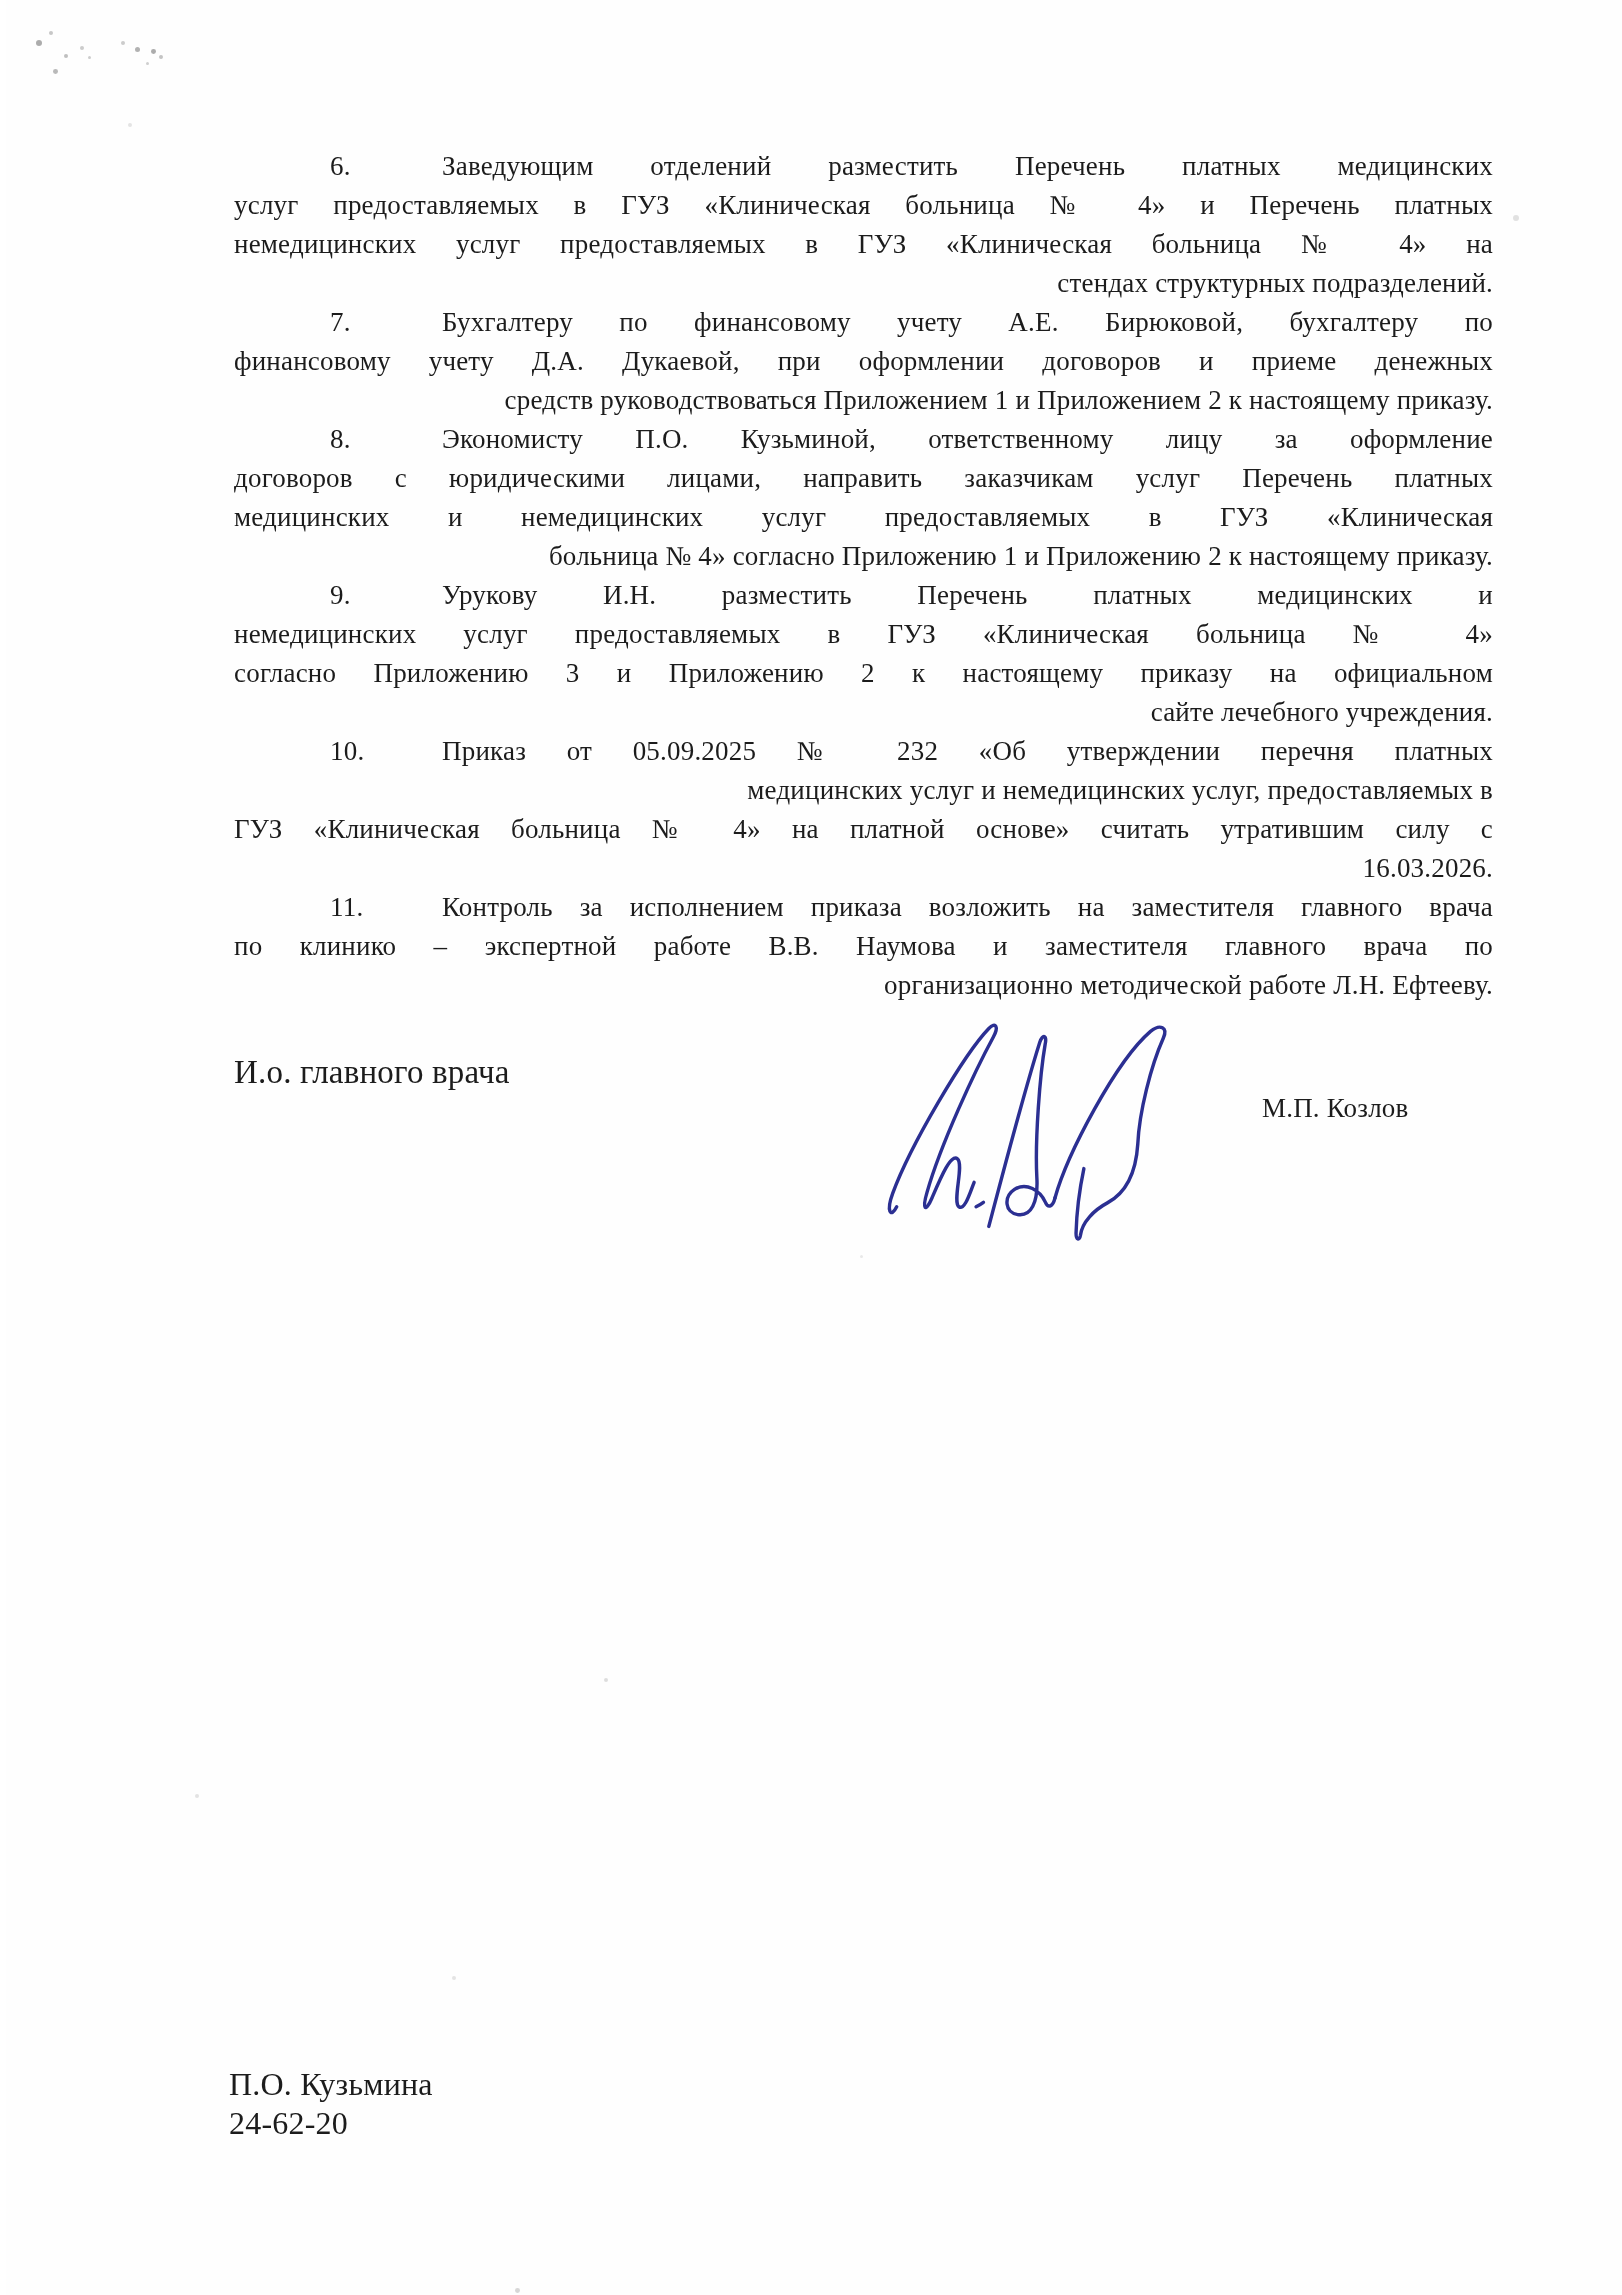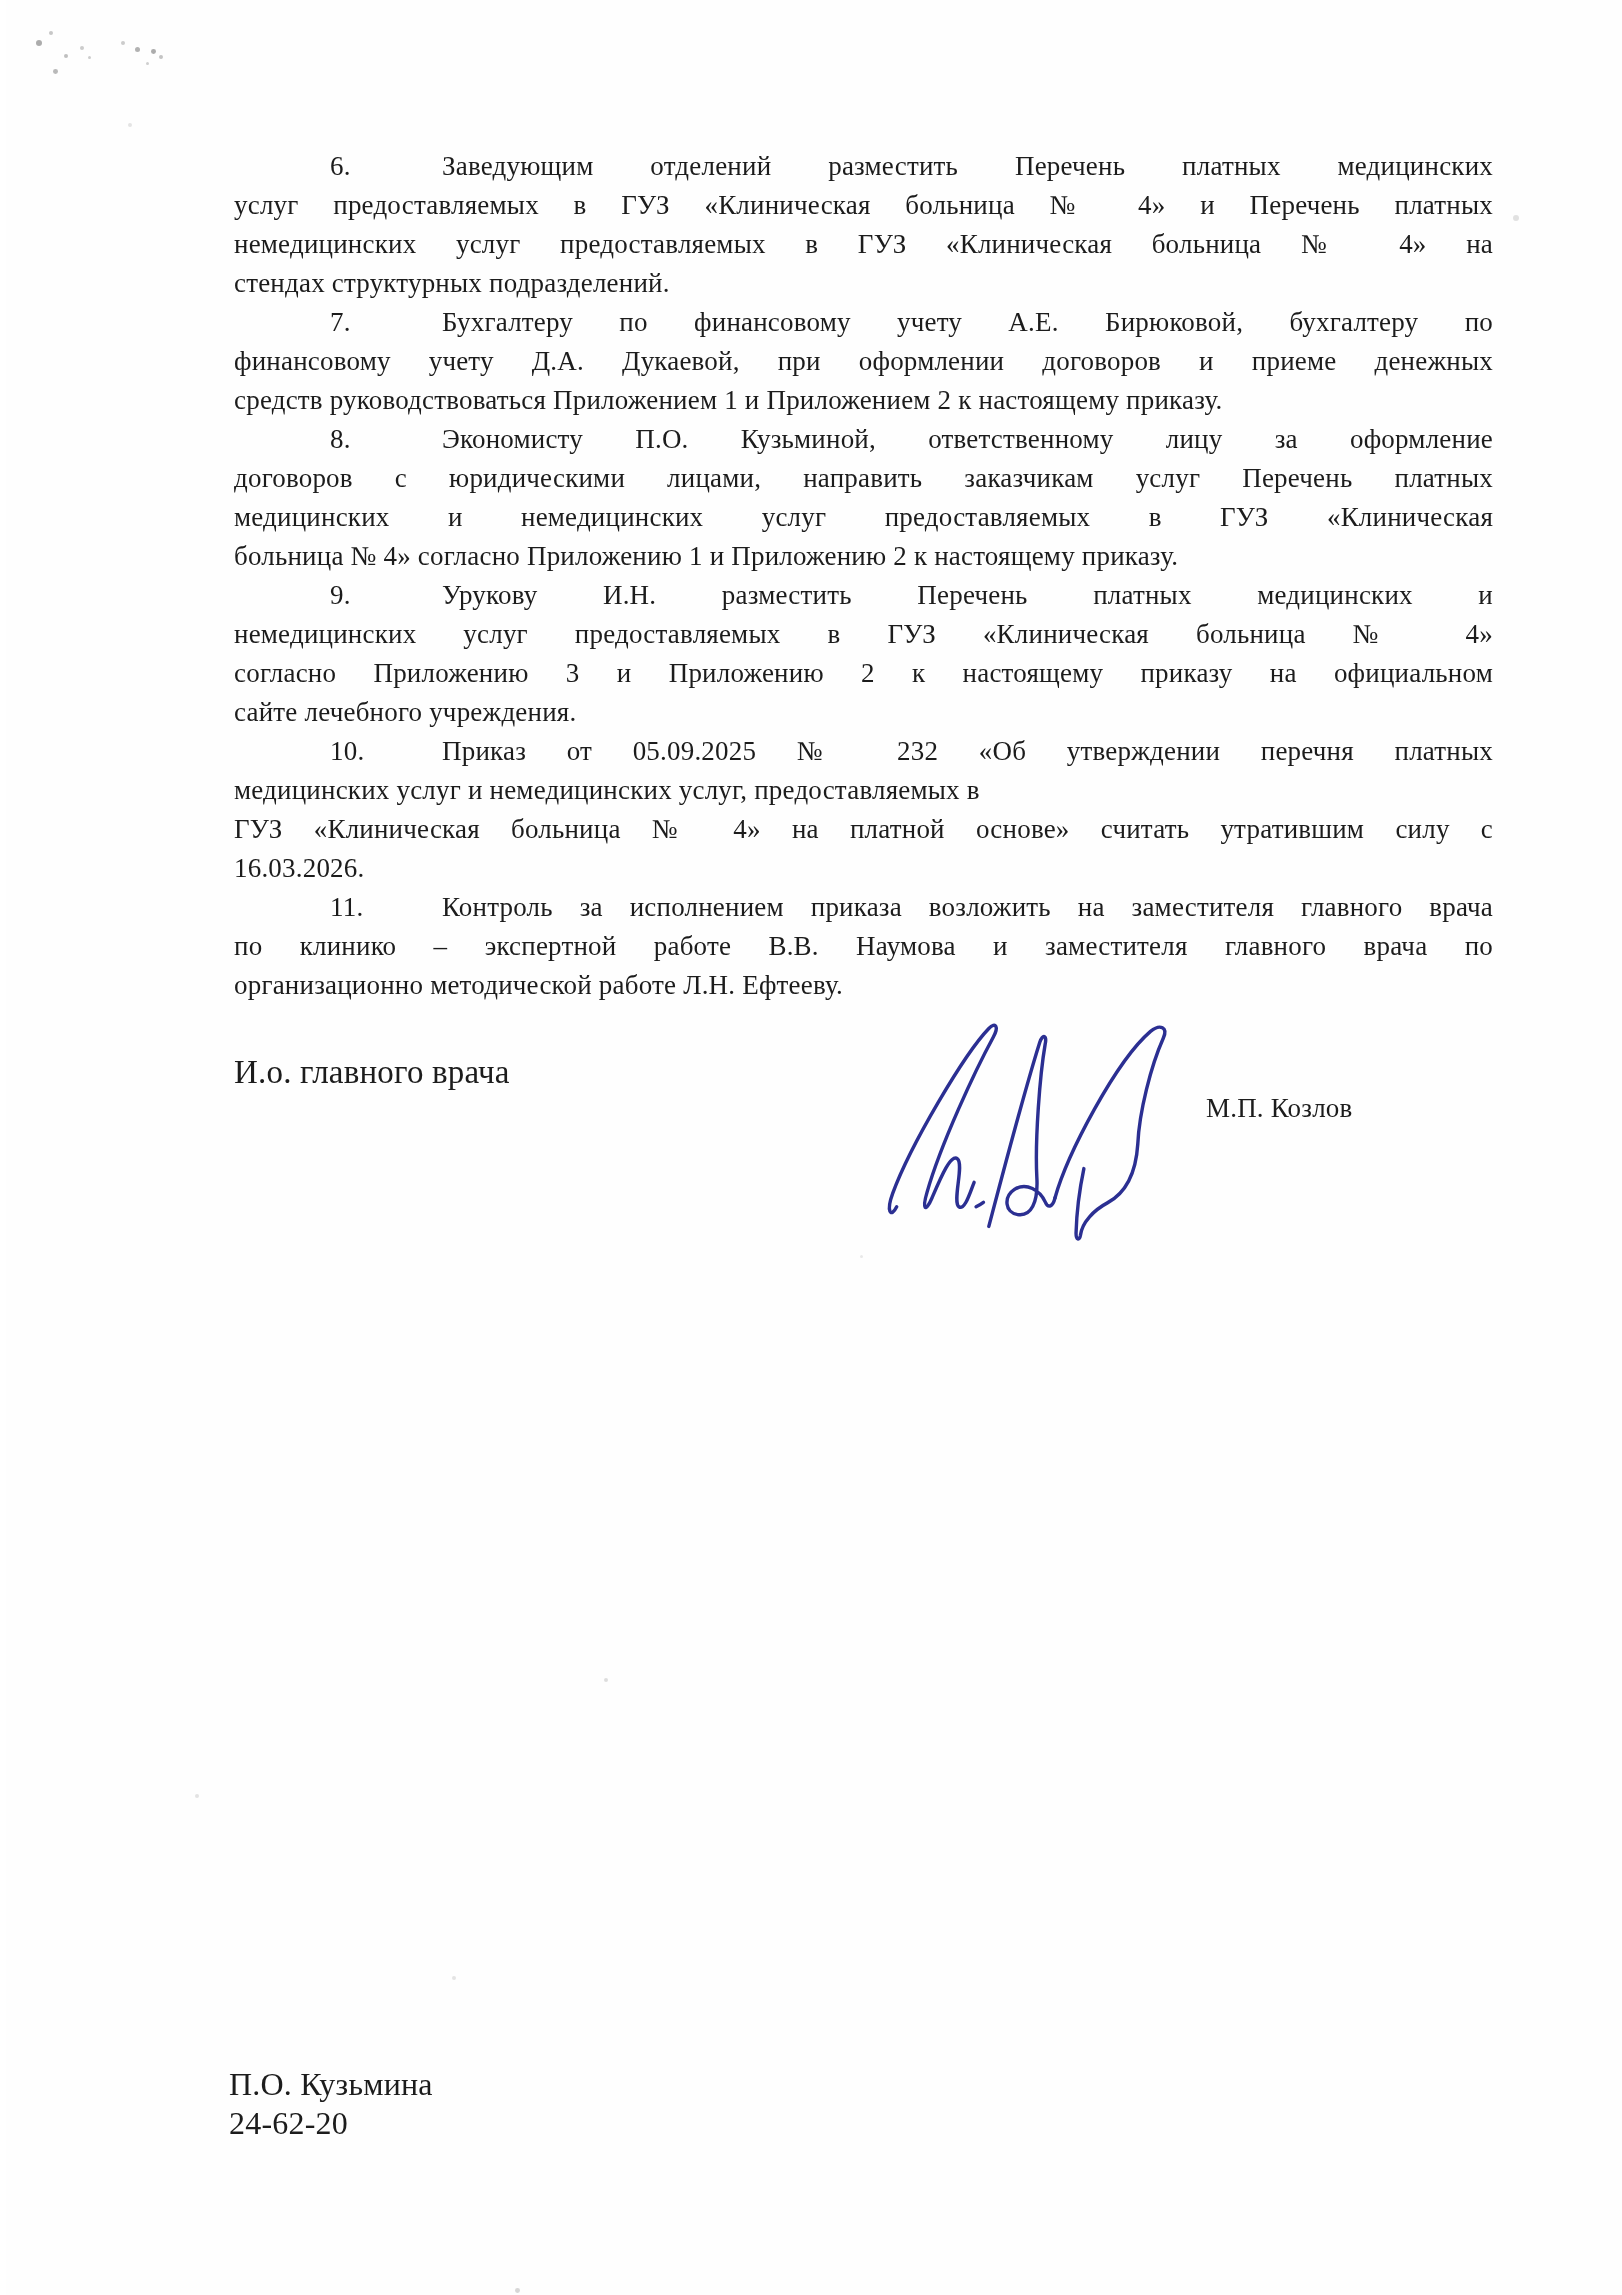--- a/index.html
+++ b/index.html
@@ -6,26 +6,26 @@
   body{
     width:1623px;height:2295px;position:relative;background:#ffffff;
     font-family:"Liberation Serif", "DejaVu Serif", serif;
     color:#1c1c1c;overflow:hidden;
   }
   .page{position:absolute;inset:0;background:#fefefe;margin-left:6px;}
   .content{
     position:absolute;left:228px;top:147px;width:1259px;
     font-size:27px;line-height:39px;letter-spacing:0.2px;
   }
-  .line{text-align:left;white-space:normal;}
+  .line{text-align:right;white-space:normal;}
   .line.just{text-align:justify;text-align-last:justify;}
   .ind{display:inline-block;width:96px;}
   .num{display:inline-block;width:112px;}
   .sig-title{position:absolute;left:228px;top:1054px;font-size:33px;letter-spacing:0.2px;}
-  .sig-name{position:absolute;left:1200px;top:1093px;font-size:27px;letter-spacing:0.2px;}
+  .sig-name{position:absolute;left:1256px;top:1093px;font-size:27px;letter-spacing:0.2px;}
   .sig-svg{position:absolute;left:866px;top:1001px;width:314px;height:245px;}
   .sig-svg path{fill:none;stroke:currentColor;stroke-width:7;stroke-linecap:round;stroke-linejoin:round;}
   .footer{
     position:absolute;left:223px;top:2065px;font-size:32px;line-height:39px;letter-spacing:0.2px;
   }
   .speck{position:absolute;border-radius:50%;background:#4a4a4a;pointer-events:none;}
 </style>
 </head>
 <body style="color: rgb(28, 28, 28);">
 

